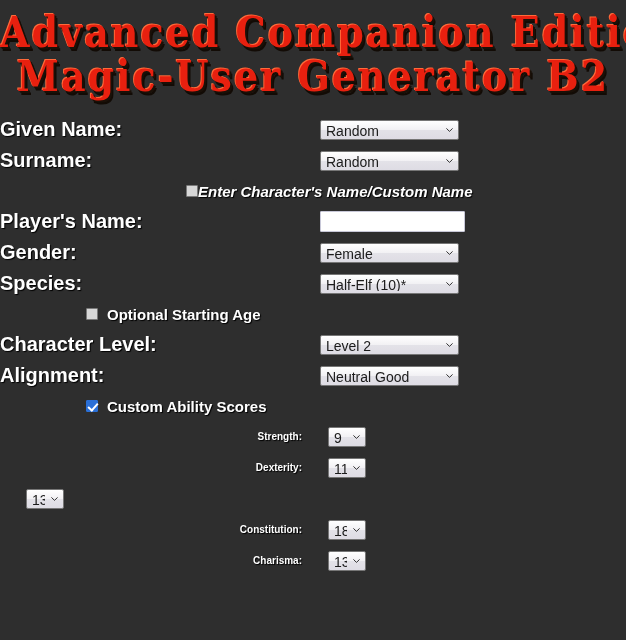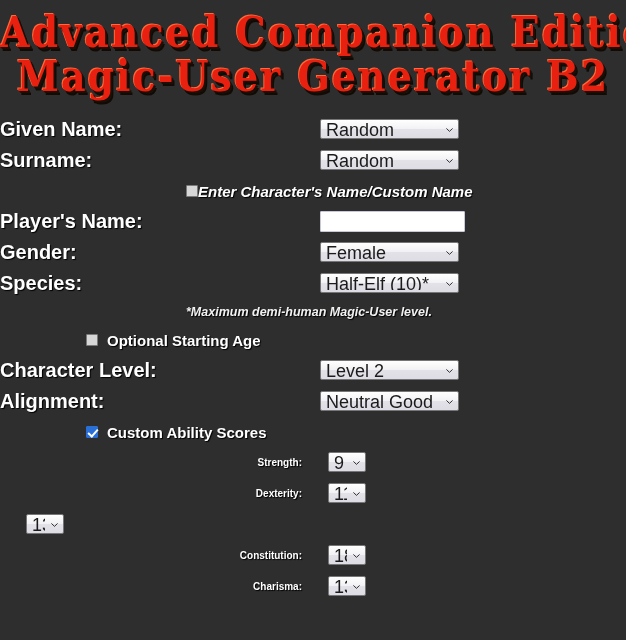--- a/index.html
+++ b/index.html
@@ -59,21 +59,21 @@
   }
   .field {
     margin-left: 37px;
   }
 
   
   select.sel {
     -webkit-appearance: none;
     appearance: none;
     font-family: "Liberation Sans", sans-serif;
-    font-size: 18px;
+    font-size: 14px;
     color: #1b1b1b;
     background-image: linear-gradient(#ffffff 0%, #f2f1f4 48%, #e3e2e8 52%, #dedce4 100%);
     border: 1px solid #767676;
     border-radius: 2px;
     padding: 2px 18px 2px 5px;
     height: 20px;
     line-height: 16px;
   }
   .sel-wide { width: 139px; }
   .sel-small { width: 38px; padding-right: 16px; padding-left: 4px; }
@@ -248,21 +248,20 @@
         </select>
         <span class="chev">
           <svg width="7" height="4" viewBox="0 0 7 4">
               <path d="M0.4 0.4 L3.5 3.4 L6.6 0.4" fill="none" stroke="#333" stroke-width="1"></path>
             </svg>
         </span>
       </span>
     </div>
   </div>
 
-  <div class="footnote">*Maximum demi-human Magic-User level.</div>
 
   <div class="cbrow gap">
     <span class="cb"></span>
     <span class="cblabel loose">Optional Starting Age</span>
   </div>
 
   <div class="row">
     <div class="lbl">Character Level:</div>
     <div class="field">
       <span class="sel-wrap">

